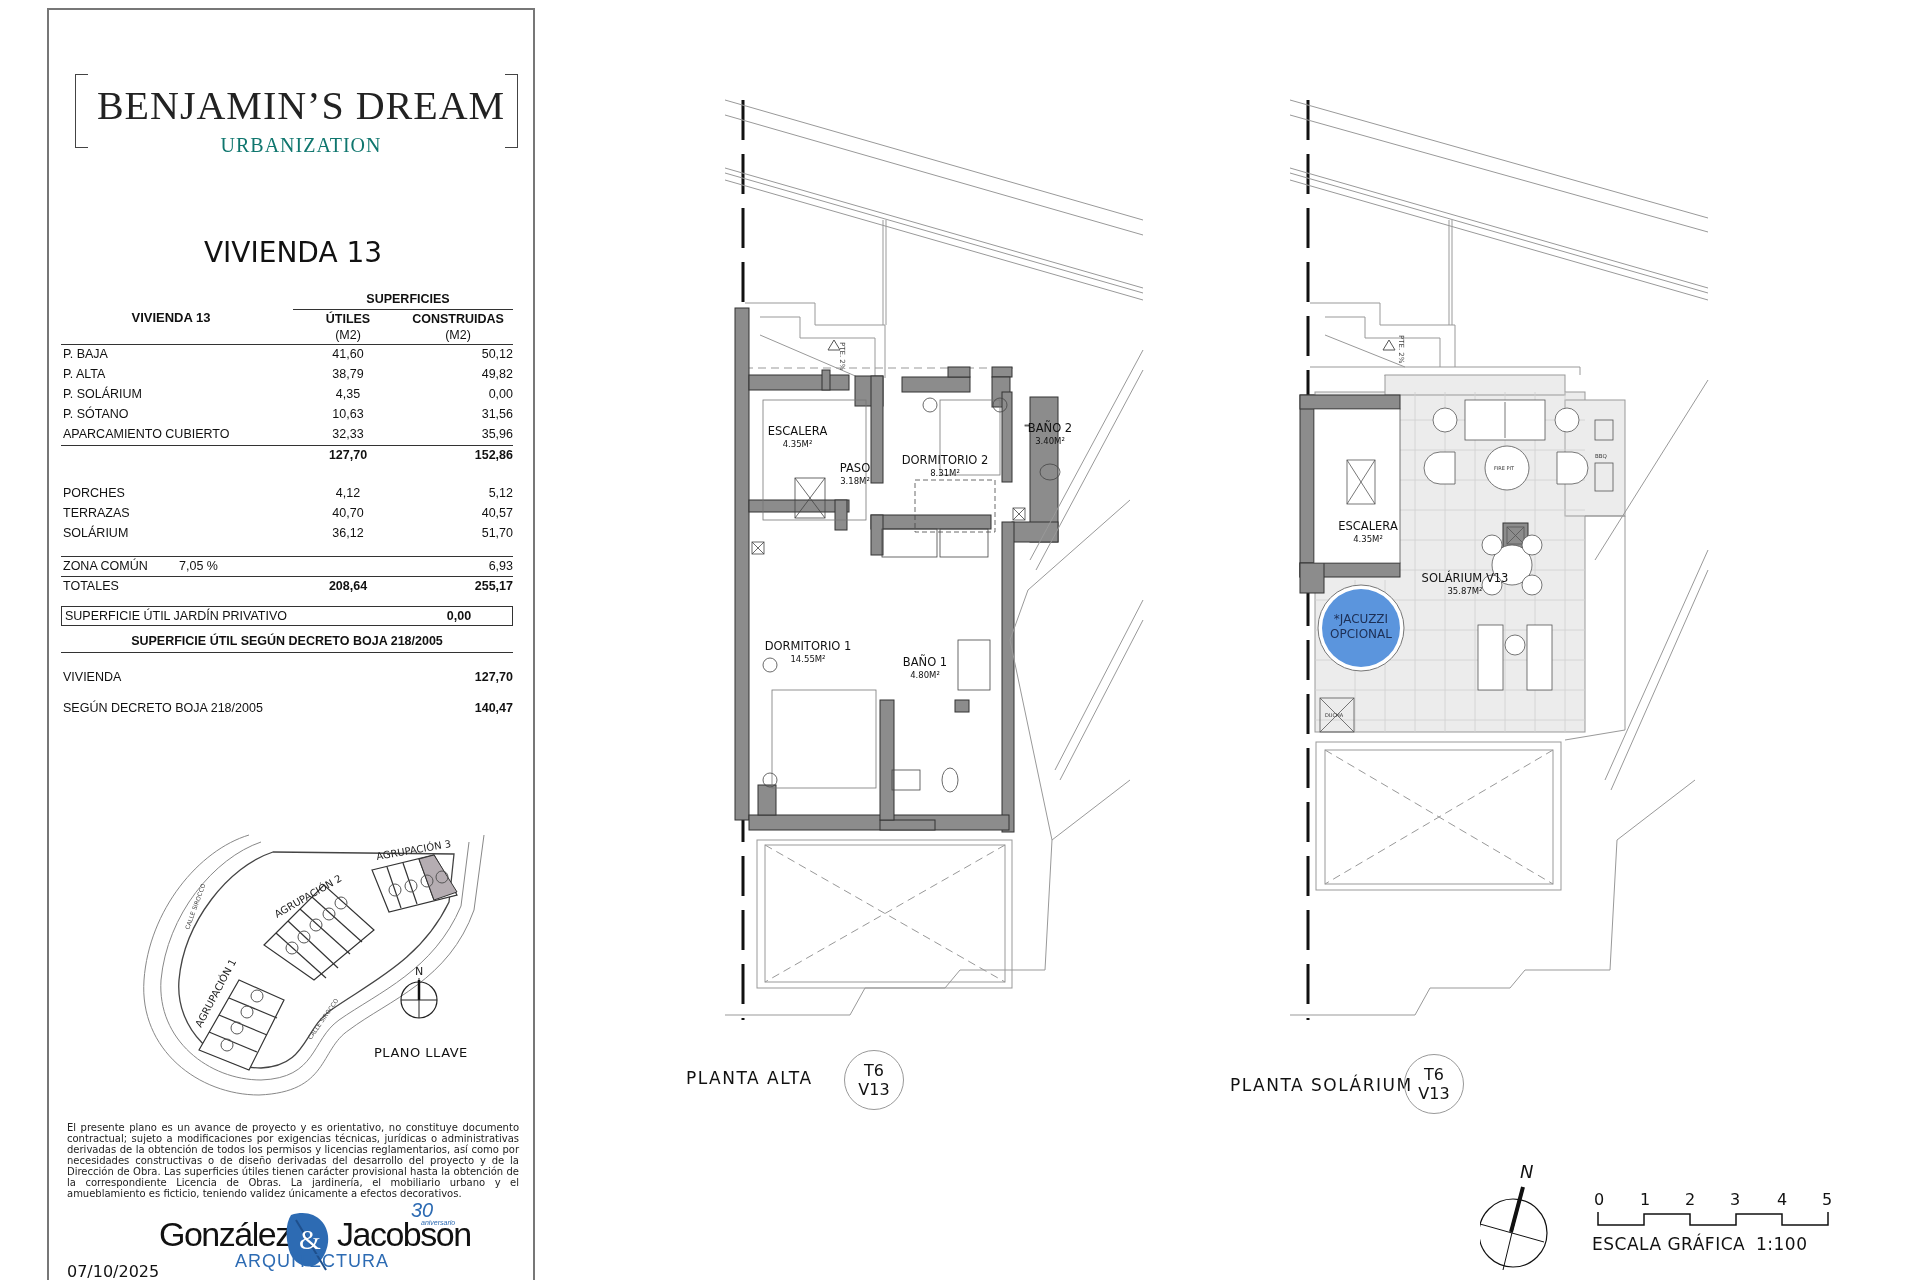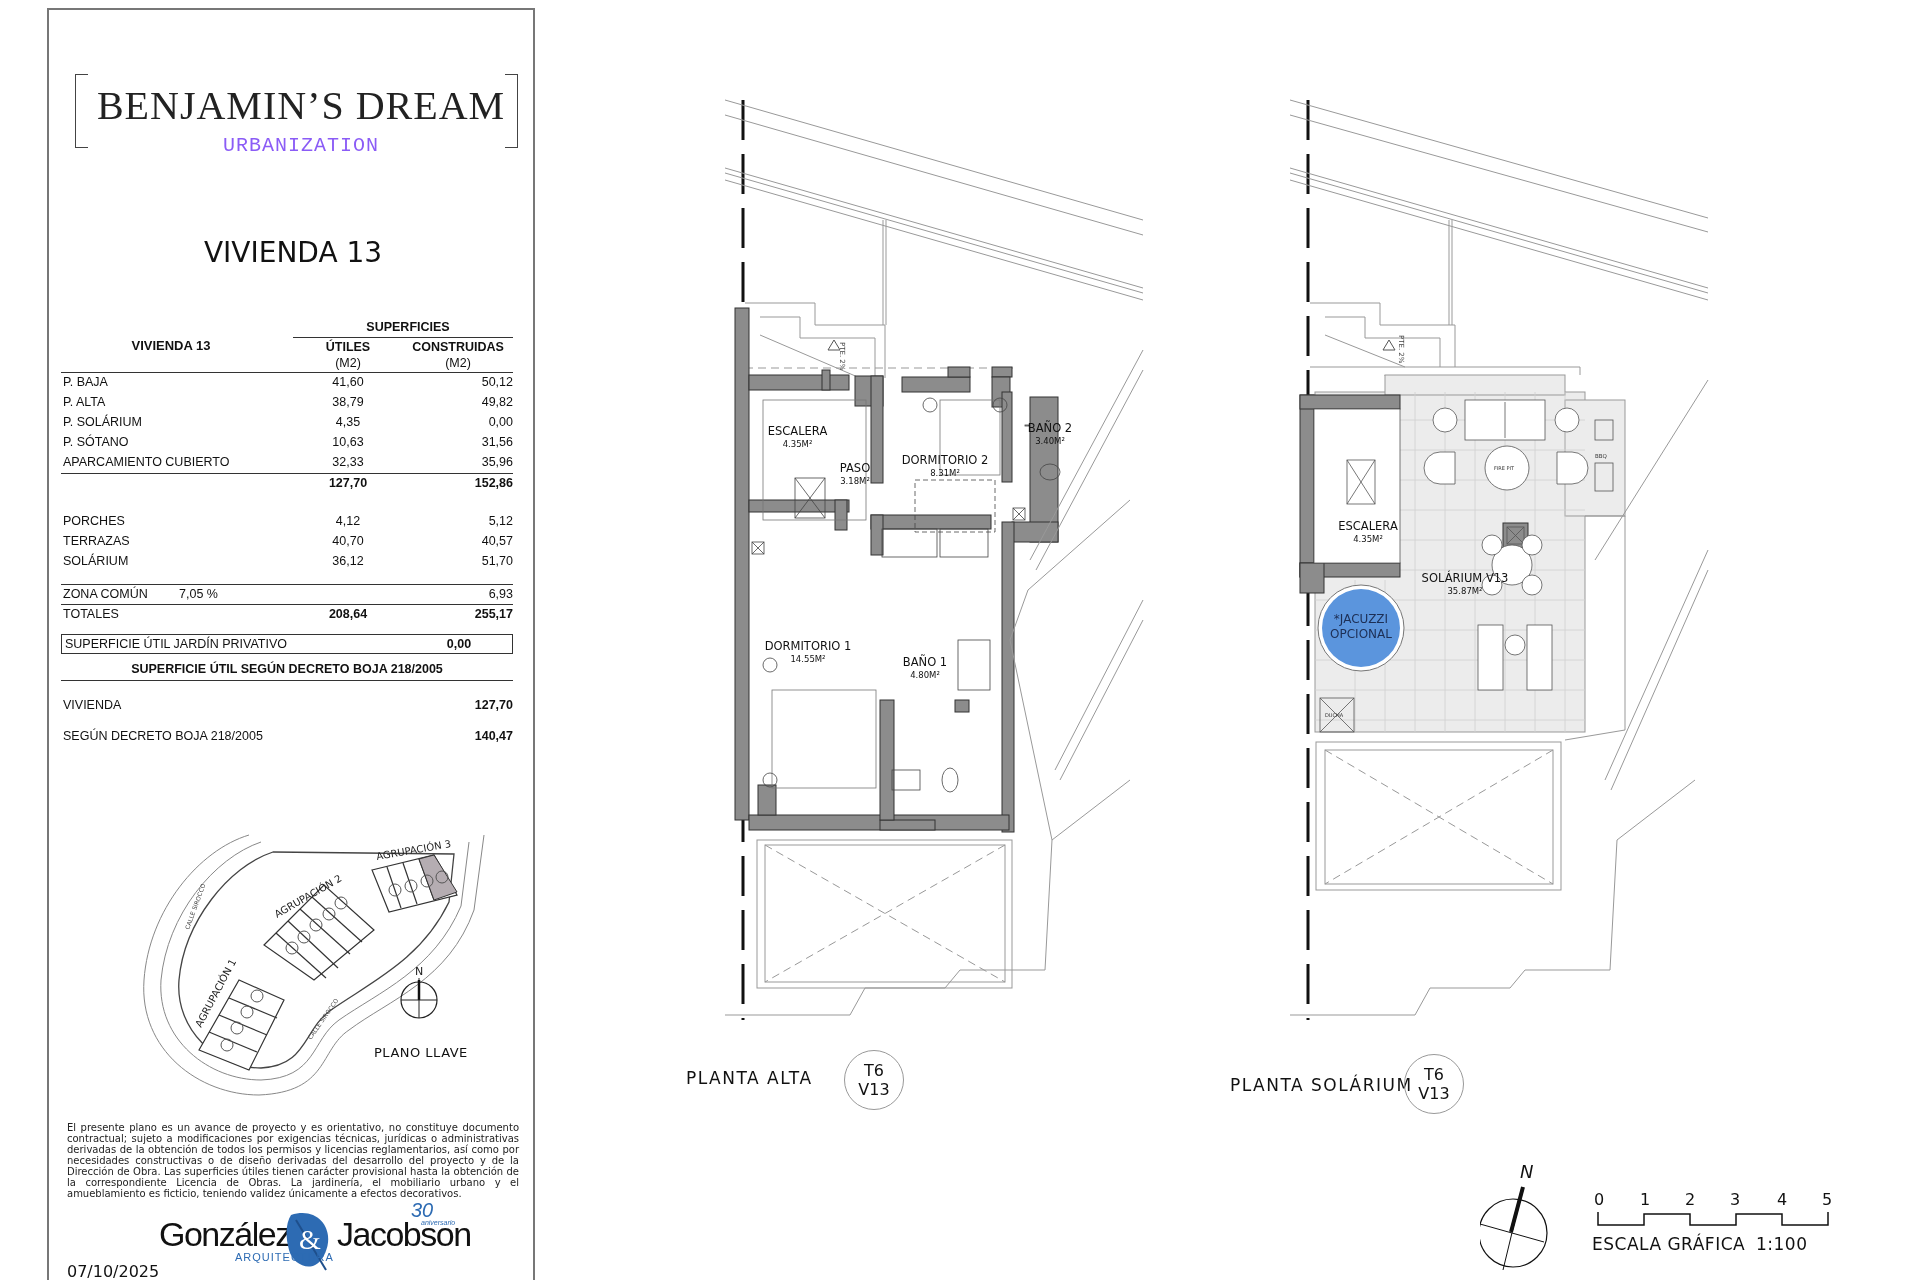--- a/index.html
+++ b/index.html
@@ -1,44 +1,44 @@
 <!DOCTYPE html>
 <html><head>
 <meta charset="utf-8">
 <style>
   html,body{margin:0;padding:0;background:#fff;}
   body{width:1920px;height:1280px;position:relative;overflow:hidden;font-family:"Liberation Sans",sans-serif;color:#111;}
   .abs{position:absolute;}
   
   #panel{left:47px;top:8px;width:488px;height:1282px;border:2px solid #777;box-sizing:border-box;border-bottom:none;}
   .brand-title{left:32px;top:72px;width:440px;text-align:center;font-family:"Liberation Serif",serif;font-size:40px;letter-spacing:1px;color:#222;}
-  .brand-sub{left:32px;top:124px;width:440px;text-align:center;font-family:Liberation Mono, monospace;font-size:20px;letter-spacing:1px;color:#8b5cf6;}
+  .brand-sub{left:32px;top:124px;width:440px;text-align:center;font-family:Liberation Serif, serif;font-size:20px;letter-spacing:1px;color:#0f766e;}
   .bracket-l{left:26px;top:64px;width:12px;height:72px;border:1.5px solid #444;border-right:none;}
   .bracket-r{left:456px;top:64px;width:12px;height:72px;border:1.5px solid #444;border-left:none;}
   .viv-title{left:0;top:226px;width:488px;text-align:center;font-family:"DejaVu Sans",sans-serif;font-size:28px;color:#111;}
   
-  #areas{left:12px;top:282px;width:452px;font-size:12.5px;margin-top:28px;}
+  #areas{left:12px;top:282px;width:452px;font-size:12.5px;}
   .t-sup{position:absolute;left:242px;width:210px;text-align:center;font-weight:bold;top:0;}
   .t-vivhdr{position:absolute;left:0;width:220px;text-align:center;font-weight:bold;top:18px;font-size:13px;}
   .t-line{position:absolute;height:0;border-top:1.2px solid #333;}
   .t-col{position:absolute;text-align:center;}
   .row{position:absolute;left:0;width:452px;height:18px;}
   .row span{position:absolute;top:0;}
   .c0{left:2px;}
   .c1{left:242px;width:90px;text-align:center;}
   .c2{left:342px;width:110px;text-align:right;}
   .bold{font-weight:bold;}
   .jardin-box{position:absolute;left:0;width:452px;height:20px;border:1.5px solid #333;box-sizing:border-box;}
   .boja-h{position:absolute;left:0;width:452px;text-align:center;font-weight:bold;}
   
   #keyplan{left:40px;top:820px;width:440px;height:270px;}
   .disclaimer{left:18px;top:1112px;width:452px;font-family:"DejaVu Sans",sans-serif;font-size:10px;line-height:11px;text-align:justify;color:#222;}
   .logo-wrap{left:110px;top:1195px;width:320px;height:70px;}
   .logo-text{position:absolute;left:0;top:10px;font-family:"Liberation Sans",sans-serif;font-size:34px;letter-spacing:-1.5px;color:#111;}
-  .logo-arq{position:absolute;left:76px;top:46px;font-size:11px;letter-spacing:1px;color:#2d6bb3;}
+  .logo-arq{position:absolute;left:76px;top:46px;font-size:18px;letter-spacing:1px;color:#2d6bb3;}
   .logo-30{position:absolute;left:252px;top:-6px;font-size:20px;color:#2d6bb3;font-style:italic;}
   .logo-aniv{position:absolute;left:262px;top:14px;font-size:7px;color:#2d6bb3;font-style:italic;}
   .date{left:18px;top:1252px;font-family:"DejaVu Sans",sans-serif;font-size:16px;}
   
   .plan-label{font-family:"DejaVu Sans",sans-serif;font-size:17px;letter-spacing:1.5px;color:#111;}
   .tag-circle{width:58px;height:58px;border:1.2px solid #999;border-radius:50%;display:flex;flex-direction:column;align-items:center;justify-content:center;font-family:"DejaVu Sans",sans-serif;font-size:16px;line-height:19px;}
   .room{font-family:"DejaVu Sans",sans-serif;font-size:11.5px;text-align:center;color:#111;line-height:13px;}
   .room small{display:block;font-size:8.5px;}
   .scale-lbl{font-family:"DejaVu Sans",sans-serif;font-size:17px;letter-spacing:.5px;}
   .scale-num{font-family:"DejaVu Sans",sans-serif;font-size:16px;position:absolute;top:0;}

